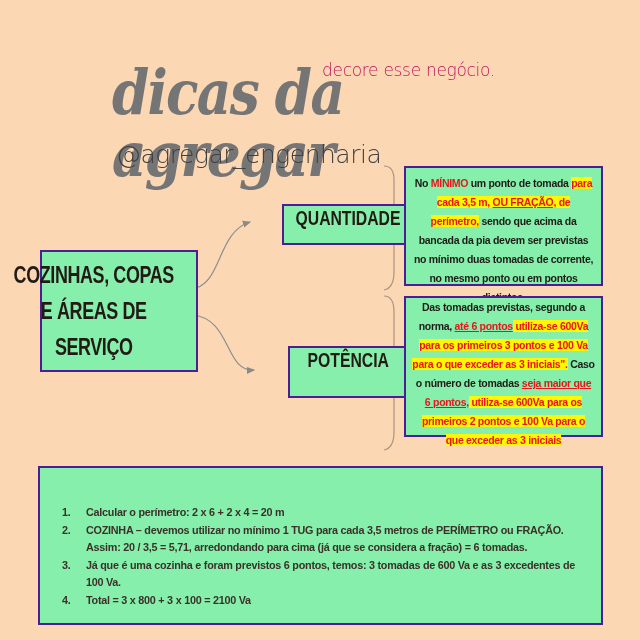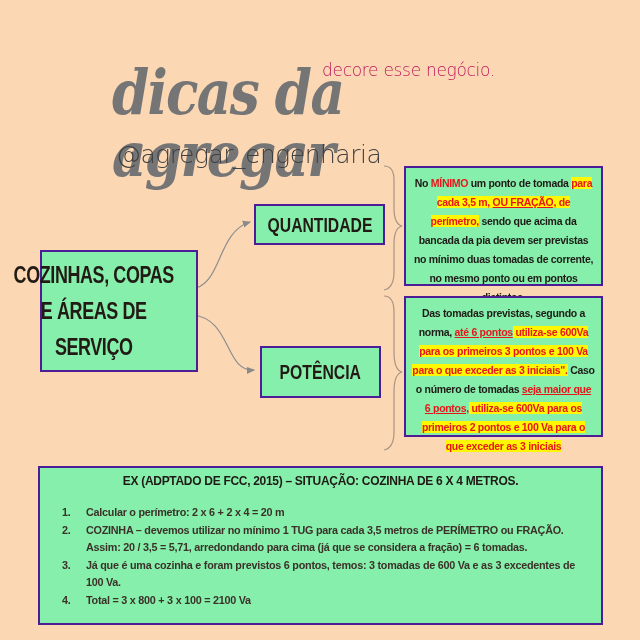--- a/index.html
+++ b/index.html
@@ -44,35 +44,35 @@
       left: 40px; top: 250px; width: 158px; height: 122px;
       display: flex; align-items: center; justify-content: flex-end;
       text-align: center;
       font-size: 23px; line-height: 36px; letter-spacing: -0.5px;
       color: #221a14;
       transform-origin: center;
     }
     .main-box .txt { transform: scaleX(0.78); display: block; white-space: nowrap; }
 
     .node-box {
-      display: flex; align-items: center; justify-content: center;
-      font-size: 21px; color: #221a14;
+      display: flex; align-items: flex-start; justify-content: center;
+      font-size: 21px; color: #221a14; margin-left: 28px;
     }
     .node-box .txt { transform: scaleX(0.75); white-space: nowrap; display: block; }
     .q-box { left: 254px; top: 204px; width: 131px; height: 41px; }
     .p-box { left: 260px; top: 346px; width: 121px; height: 52px; }
 
     .info-box {
       font-size: 10.5px; line-height: 19px; text-align: center;
       color: #1e1a16;
       padding: 4px 6px;
       letter-spacing: -0.3px;
     }
     .info1 { left: 404px; top: 166px; width: 199px; height: 120px; padding-top: 6px; }
-    .info2 { left: 404px; top: 296px; width: 199px; height: 141px; padding-top: 6px; }
+    .info2 { left: 404px; top: 296px; width: 199px; height: 141px; padding-top: 0; }
     .red { color: #e8151b; }
     .hl { background: #fff800; color: #e8151b; }
     .ul { text-decoration: underline; }
 
     
     .ex-box {
       left: 38px; top: 466px; width: 565px; height: 159px;
     }
     .ex-title {
       position: absolute; left: 0; right: 0; top: 6px;
@@ -128,21 +128,20 @@
 
 <div class="abs box info-box info1">
   <span>No </span><span class="red">MÍNIMO</span><span> um ponto de tomada </span><span class="hl">para cada 3,5 m, </span><span class="hl ul">OU FRAÇÃO</span><span class="hl">, de perímetro,</span><span> sendo que acima da bancada da pia devem ser previstas no mínimo duas tomadas de corrente, no mesmo ponto ou em pontos distintos.</span>
 </div>
 
 <div class="abs box info-box info2">
   <span>Das tomadas previstas, segundo a norma, </span><span class="red ul">até 6 pontos</span><span class="hl"> utiliza-se 600Va para os primeiros 3 pontos e 100 Va para o que exceder as 3 iniciais".</span><span> Caso o número de tomadas </span><span class="red ul">seja maior que 6 pontos,</span><span class="hl"> utiliza-se 600Va para os primeiros 2 pontos e 100 Va para o que exceder as 3 iniciais</span>
 </div>
 
 <div class="abs box ex-box">
-  <div class="ex-title">EX (ADPTADO DE FCC, 2015) – SITUAÇÃO:  COZINHA DE 6 X 4 METROS.</div>
   <ul class="ex-list">
     <li>
       <span class="num">1.</span>
       <span class="body">Calcular o perímetro:  2 x 6 + 2 x 4 = 20 m</span>
     </li>
     <li>
       <span class="num">2.</span>
       <span class="body">COZINHA – devemos utilizar no mínimo 1 TUG para cada 3,5 metros de PERÍMETRO ou FRAÇÃO. Assim:  20 / 3,5 = 5,71, arredondando para cima (já que se considera a fração) = 6 tomadas.</span>
     </li>
     <li>

